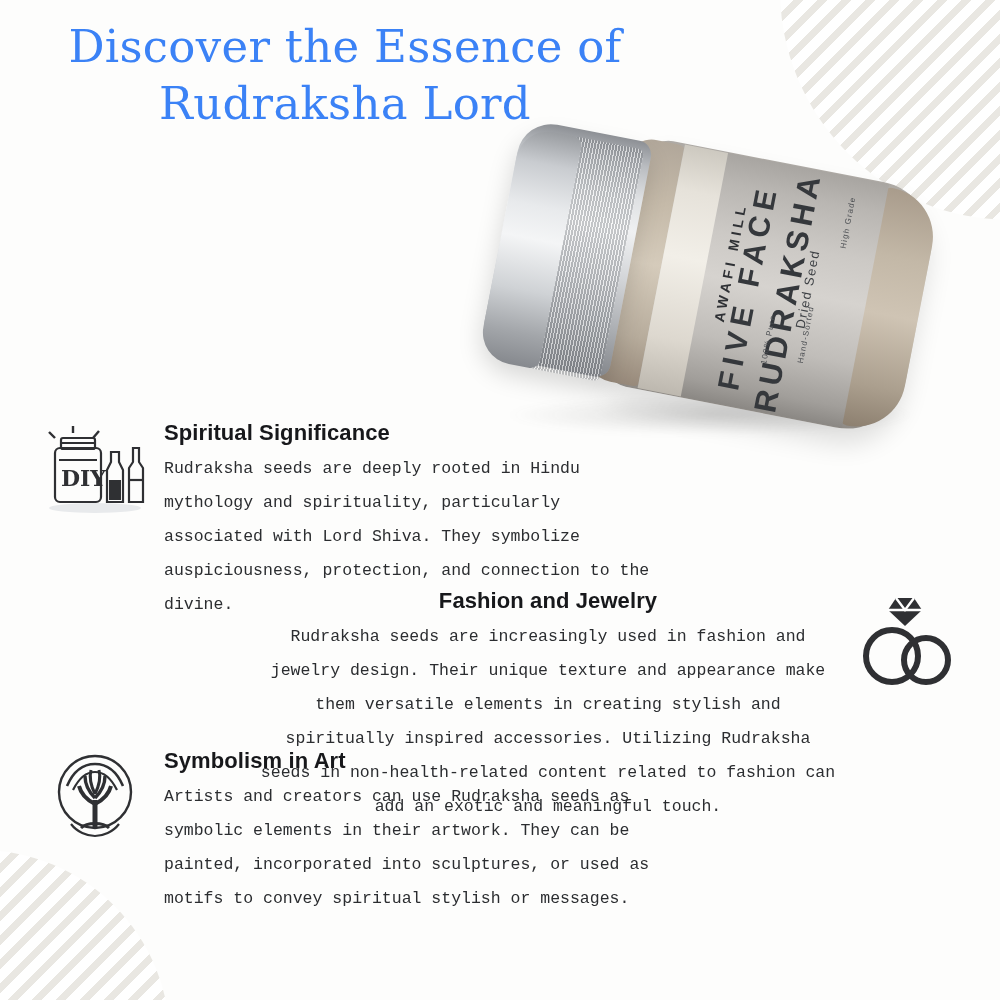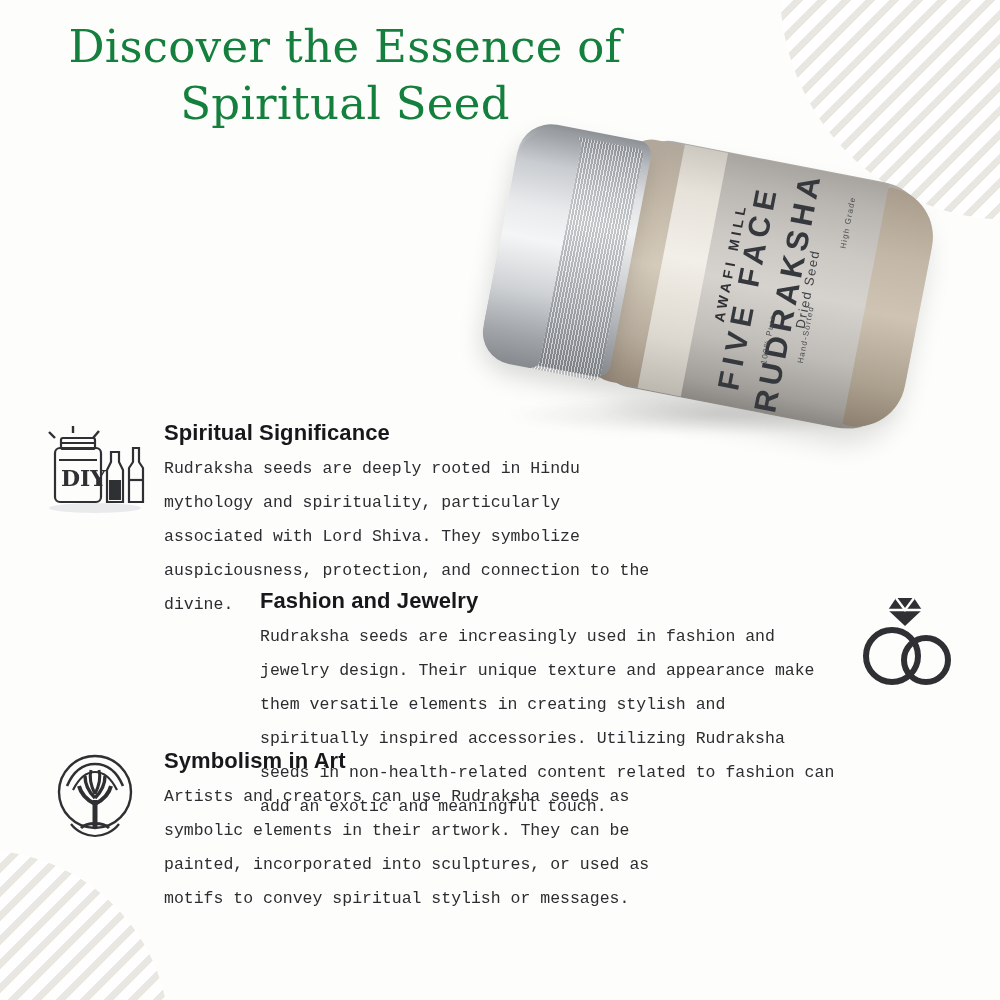--- a/index.html
+++ b/index.html
@@ -45,21 +45,21 @@
     position: absolute;
     left: 0; top: 18px;
     width: 690px;
     text-align: center;
   }
   .title-line {
     font-family: "DejaVu Serif", "Liberation Serif", serif;
     font-size: 45px;
     line-height: 57px;
     letter-spacing: 0.3px;
-    color: #15803d;
+    color: #3b82f6;
     font-weight: 400;
   }
 
   
   .product {
     position: absolute;
     left: 470px; top: 140px;
     width: 470px; height: 300px;
   }
   .jar {
@@ -249,36 +249,36 @@
     line-height: 34px;
     color: #2b2d30;
     font-family: Liberation Mono, monospace;
   }
 
   #feature-spiritual { left: 40px; top: 420px; width: 620px; }
   #feature-fashion {
     left: 260px; top: 588px; width: 700px;
     flex-direction: row-reverse;
   }
-  #feature-fashion .text-wrap { text-align: left; }
+  #feature-fashion .text-wrap { text-align: center; }
   #feature-symbolism { left: 40px; top: 748px; width: 620px; }
 
   .icon-svg { display: block; }
 </style>
 </head>
 <body>
 
 <div class="page">
 
   <div class="stripes-tr"></div>
   <div class="stripes-bl"></div>
 
   <div class="title-block">
     <div class="title-line">Discover the Essence of</div>
-    <div class="title-line">Spiritual Seed</div>
+    <div class="title-line">Rudraksha Lord</div>
   </div>
 
   <div class="product">
     <div class="shadow-ellipse"></div>
     <div class="jar">
       <div class="jar-body"></div>
       <div class="jar-band-right"></div>
       <div class="jar-shoulder"></div>
       <div class="label"></div>
       <div class="label-cream-left"></div>

